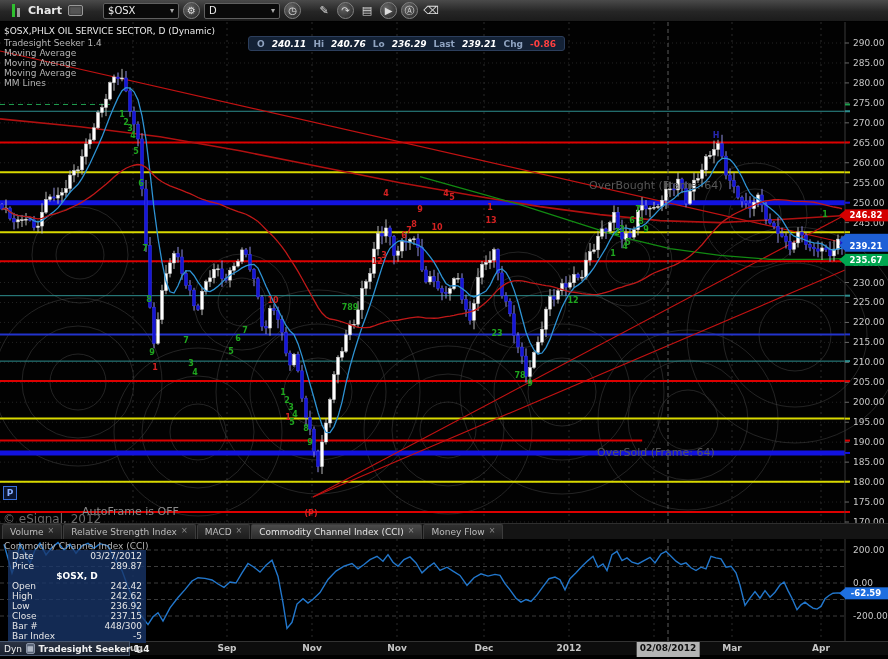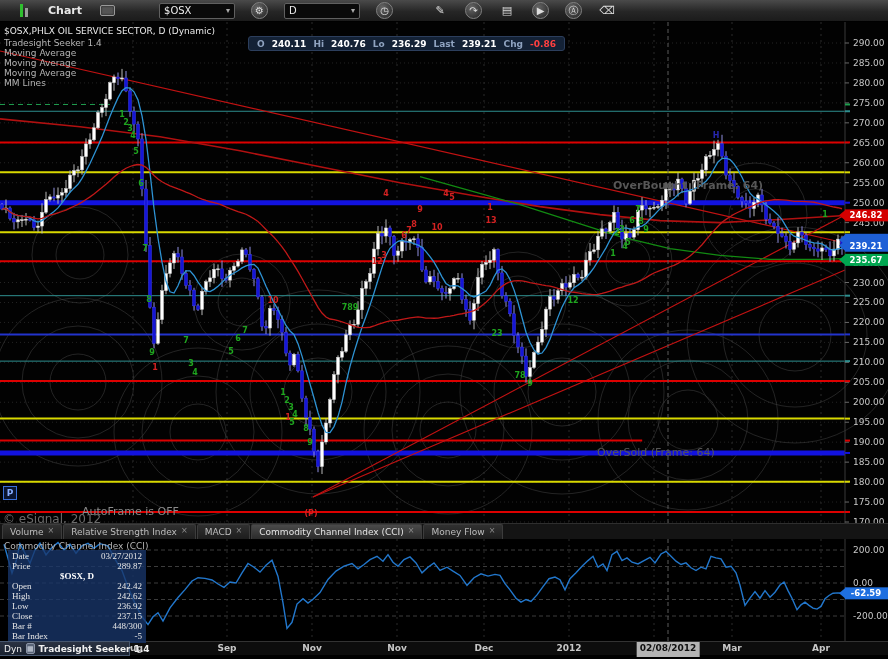--- a/index.html
+++ b/index.html
@@ -4,21 +4,21 @@
 <style>
   * { box-sizing: border-box; margin: 0; padding: 0; }
   html,body { background:#000; }
   body {
     width:888px; height:659px; position:relative; overflow:hidden;
     font-family:"DejaVu Sans", sans-serif; color:#ccc;
   }
   
   .toolbar{position:absolute;left:0;top:0;width:888px;height:22px;
     background:linear-gradient(#4a4a4a,#262626 55%,#1b1b1b);
-    border-bottom:1px solid #000;display:flex;align-items:center;gap:16px;padding:0 20px;}
+    border-bottom:1px solid #000;display:flex;align-items:center;gap:4px;padding:0 12px;}
   .app-bars{width:10px;height:13px;display:flex;gap:2px;align-items:flex-end;}
   .app-bars i{display:block;width:3px;background:#2fbf2f;height:13px;}
   .app-bars i:last-child{height:9px;background:#9a9a9a;}
   .tb-title{font-size:11px;font-weight:bold;color:#e8e8e8;margin:0 2px;}
   .tb-badge{width:15px;height:11px;border:1px solid #999;border-radius:2px;background:#555;
     box-shadow:inset 0 0 2px #111;margin-right:6px;}
   .combo{display:flex;align-items:center;justify-content:space-between;width:76px;height:16px;
     background:#0a0a0a;border:1px solid #606060;border-radius:2px;color:#ececec;
     font-size:10px;padding:0 4px;}
   .combo .caret{color:#aaa;font-size:8px;}
@@ -28,32 +28,32 @@
   .tb-flat{width:18px;height:17px;color:#ddd;font-size:11px;display:flex;align-items:center;justify-content:center;}
   .gap{width:6px;}
   
   .legend{position:absolute;left:4px;top:26px;z-index:5;}
   .legend .sym{font-size:9px;color:#e9e9e9;margin-bottom:2px;}
   .legend .ln{font-size:9px;color:#b5b5b5;line-height:10px;}
   .ohlcbar{position:absolute;left:248px;top:36px;height:15px;z-index:6;
     background:#142236;border:1px solid #2c3e5c;border-radius:3px;
     display:flex;align-items:center;gap:7px;padding:0 8px;font-size:9px;font-weight:bold;}
   .ohlcbar .lb{color:#8fa3c0;}
-  .ohlcbar .vl{color:#fff;}
+  .ohlcbar .vl{color:#fff;font-style:italic;}
   .ohlcbar .neg{color:#ff4040;}
   .ov-text{position:absolute;font-size:11px;color:#575757;z-index:4;}
   .autoframe{position:absolute;left:82px;top:505px;font-size:11px;color:#8a8a8a;z-index:6;}
   .copyright{position:absolute;left:3px;top:512px;font-size:12px;color:#6b6b6b;z-index:6;}
   .p-box{position:absolute;left:3px;top:486px;width:14px;height:14px;z-index:6;
     border:1px solid #3a6fd8;background:#0a1430;color:#86acff;font-size:9px;font-weight:bold;
     display:flex;align-items:center;justify-content:center;}
   
   .dwin{position:absolute;left:8px;top:550px;width:138px;z-index:9;
     background:rgba(24,54,106,0.78);padding:1px 4px 2px 4px;font-size:9px;color:#e6e6e6;}
-  .dwin .row{display:flex;justify-content:space-between;height:10px;line-height:10px;font-family:Liberation Serif, serif;}
+  .dwin .row{display:flex;justify-content:space-between;height:10px;line-height:10px;}
   .dwin .sym{justify-content:center;font-weight:bold;color:#fff;}
   
   .tabs{position:absolute;left:0;top:523px;width:888px;height:16px;background:#141414;
     border-top:1px solid #2e2e2e;display:flex;align-items:flex-end;gap:1px;padding-left:2px;z-index:8;}
   .tab{height:15px;display:flex;align-items:center;gap:4px;padding:4px 7px;font-size:9px;
     background:linear-gradient(#303030,#1d1d1d);border:1px solid #3c3c3c;border-bottom:none;
     border-radius:2px 2px 0 0;color:#bdbdbd;white-space:nowrap;}
   .tab.active{background:linear-gradient(#4a4a4a,#2b2b2b);color:#e4e4e4;}
   .tab .x{font-size:8px;color:#8d8d8d;position:relative;top:-2px;}
   .cci-title{position:absolute;left:4px;top:541px;font-size:9px;color:#b5b5b5;z-index:7;}
@@ -782,21 +782,21 @@
   <span class="lb">Hi</span>
   <span class="vl">240.76</span>
   <span class="lb">Lo</span>
   <span class="vl">236.29</span>
   <span class="lb">Last</span>
   <span class="vl">239.21</span>
   <span class="lb">Chg</span>
   <span class="neg">-0.86</span>
 </div>
 
-<div class="ov-text" style="left:613px;top:179px;font-weight:bold;">OverBought (Frame: 64)</div>
+<div class="ov-text" style="left:589px;top:179px;">OverBought (Frame: 64)</div>
 <div class="ov-text" style="left:597px;top:446px;">OverSold (Frame: 64)</div>
 <div class="autoframe">AutoFrame is OFF</div>
 <div class="copyright">© eSignal, 2012</div>
 <div class="p-box">P</div>
 
 <div class="dwin" id="data-window">
     <div class="row">
       <span>Date</span>
       <span>03/27/2012</span>
     </div>

